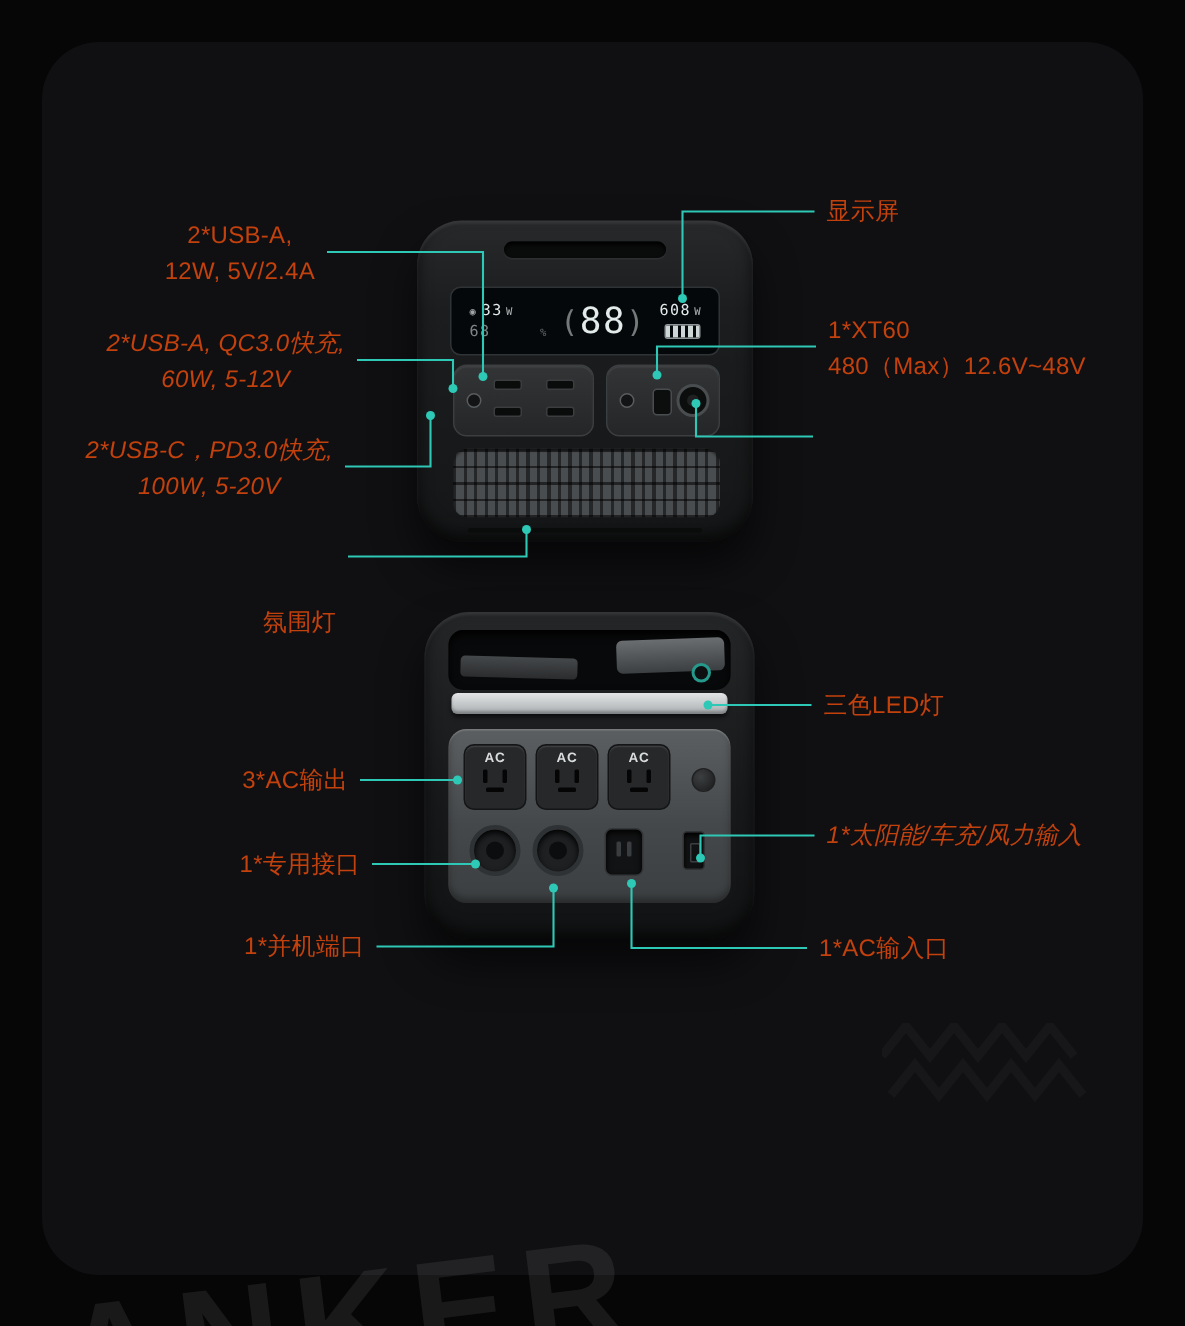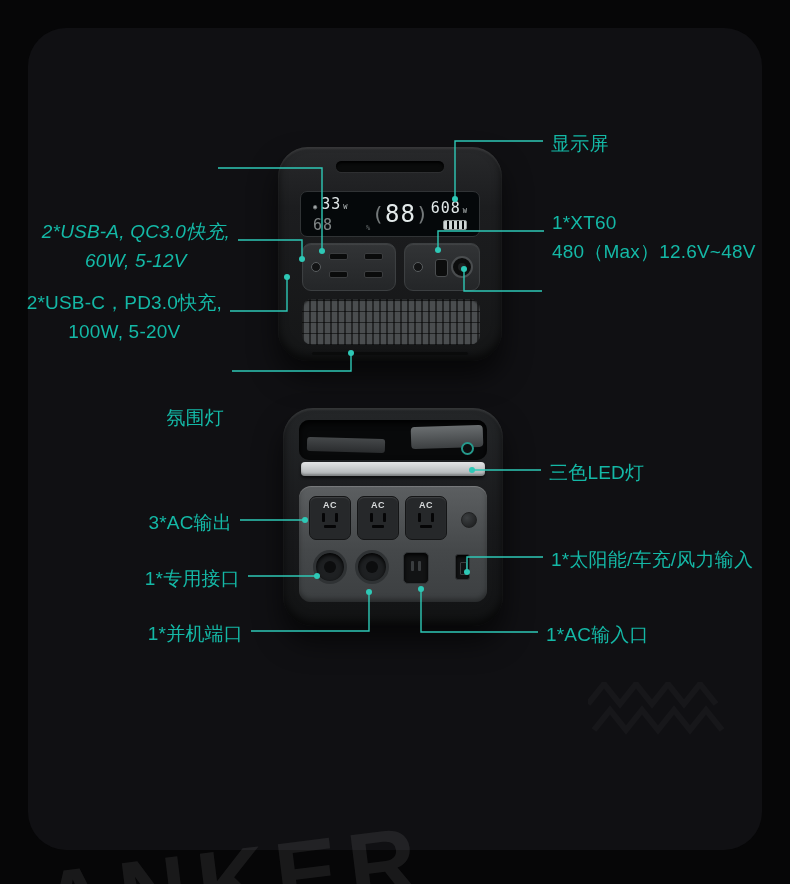--- a/index.html
+++ b/index.html
@@ -8,21 +8,21 @@
     background:#060607;
     font-family:"Liberation Sans","DejaVu Sans",sans-serif;
   }
   .bg-panel{
     position:absolute;left:28px;top:28px;width:734px;height:822px;
     background:#101013;border-radius:38px;
   }
 
   
   .callout{
-    position:absolute;z-index:6;color:#14b8a6;font-size:19px;line-height:1.5;
+    position:absolute;z-index:6;color:#c2410c;font-size:16px;line-height:1.5;
     white-space:nowrap;letter-spacing:.2px;
   }
   .callout.anchor-right{text-align:center;}
   .callout.anchor-left{text-align:left;}
 
   
   svg.lines{position:absolute;left:0;top:0;z-index:5;pointer-events:none;}
   svg.lines polyline{stroke:#2ec8b6;stroke-width:1.4;fill:none;}
   svg.lines .dot{fill:#2ec8b6;}
 
@@ -46,21 +46,21 @@
     background:#05080a;border:1px solid #303335;
     display:flex;justify-content:space-between;align-items:center;
     padding:0 12px;box-sizing:border-box;
     font-family:"DejaVu Sans Mono","Liberation Mono",monospace;color:#e3eaea;
   }
   .lcd-col{display:flex;flex-direction:column;gap:3px;}
   .lcd-col.right{align-items:flex-end;}
   .lcd-row{display:flex;align-items:baseline;gap:2px;}
   .lcd-row.dim{opacity:.55;gap:33px;}
   .lcd-icon{font-size:7px;opacity:.7;margin-right:2px;}
-  .lcd-sm{font-size:15px;letter-spacing:1px;}
+  .lcd-sm{font-size:10px;letter-spacing:1px;}
   .lcd-u{font-size:7px;opacity:.75;}
   .lcd-main{font-size:24px;letter-spacing:1px;display:flex;align-items:center;}
   .lcd-paren{opacity:.5;font-size:20px;}
   .lcd-batt{
     width:22px;height:8px;border:1px solid #8e9595;border-radius:2px;
     background:repeating-linear-gradient(90deg,#cfd6d6 0 3px,#05080a 3px 5px);
   }
   .fd-panel{
     position:absolute;top:96px;height:48px;border-radius:9px;box-sizing:border-box;
     border:1px solid #3c3f41;background:linear-gradient(180deg,#323436,#242628);
@@ -316,27 +316,31 @@
     <polyline points="541,470 472,470"></polyline>
     <circle class="dot" cx="472" cy="470" r="3"></circle>
 
     <polyline points="543,557 467,557 467,572"></polyline>
     <circle class="dot" cx="467" cy="572" r="3"></circle>
 
     <polyline points="538,632 421,632 421,589"></polyline>
     <circle class="dot" cx="421" cy="589" r="3"></circle>
   </svg>
 
+  <div class="callout anchor-right" style="right:580px;top:146px;">
+    <div>2*USB-A,</div>
+    <div>12W, 5V/2.4A</div>
+  </div>
 
   <div class="callout anchor-right" style="right:560px;top:218px;font-style:italic;">
     <div>2*USB-A, QC3.0快充,</div>
     <div>60W, 5-12V</div>
   </div>
 
-  <div class="callout anchor-right" style="right:568px;top:289px;">
+  <div class="callout anchor-right" style="right:568px;top:289px;font-style:italic;">
     <div>2*USB-C，PD3.0快充,</div>
     <div>100W, 5-20V</div>
   </div>
 
   <div class="callout anchor-right" style="right:566px;top:360px;margin-top:44px;">
     <div>氛围灯</div>
   </div>
 
   <div class="callout anchor-left" style="left:551px;top:130px;">
     <div>显示屏</div>
@@ -357,20 +361,20 @@
   </div>
 
   <div class="callout anchor-right" style="right:547px;top:620px;">
     <div>1*并机端口</div>
   </div>
 
   <div class="callout anchor-left" style="left:549px;top:459px;">
     <div>三色LED灯</div>
   </div>
 
-  <div class="callout anchor-left" style="left:551px;top:546px;">
+  <div class="callout anchor-left" style="left:551px;top:546px;font-style:italic;">
     <div>1*太阳能/车充/风力输入</div>
   </div>
 
   <div class="callout anchor-left" style="left:546px;top:621px;">
     <div>1*AC输入口</div>
   </div>
 </div>
 
 </body></html>

